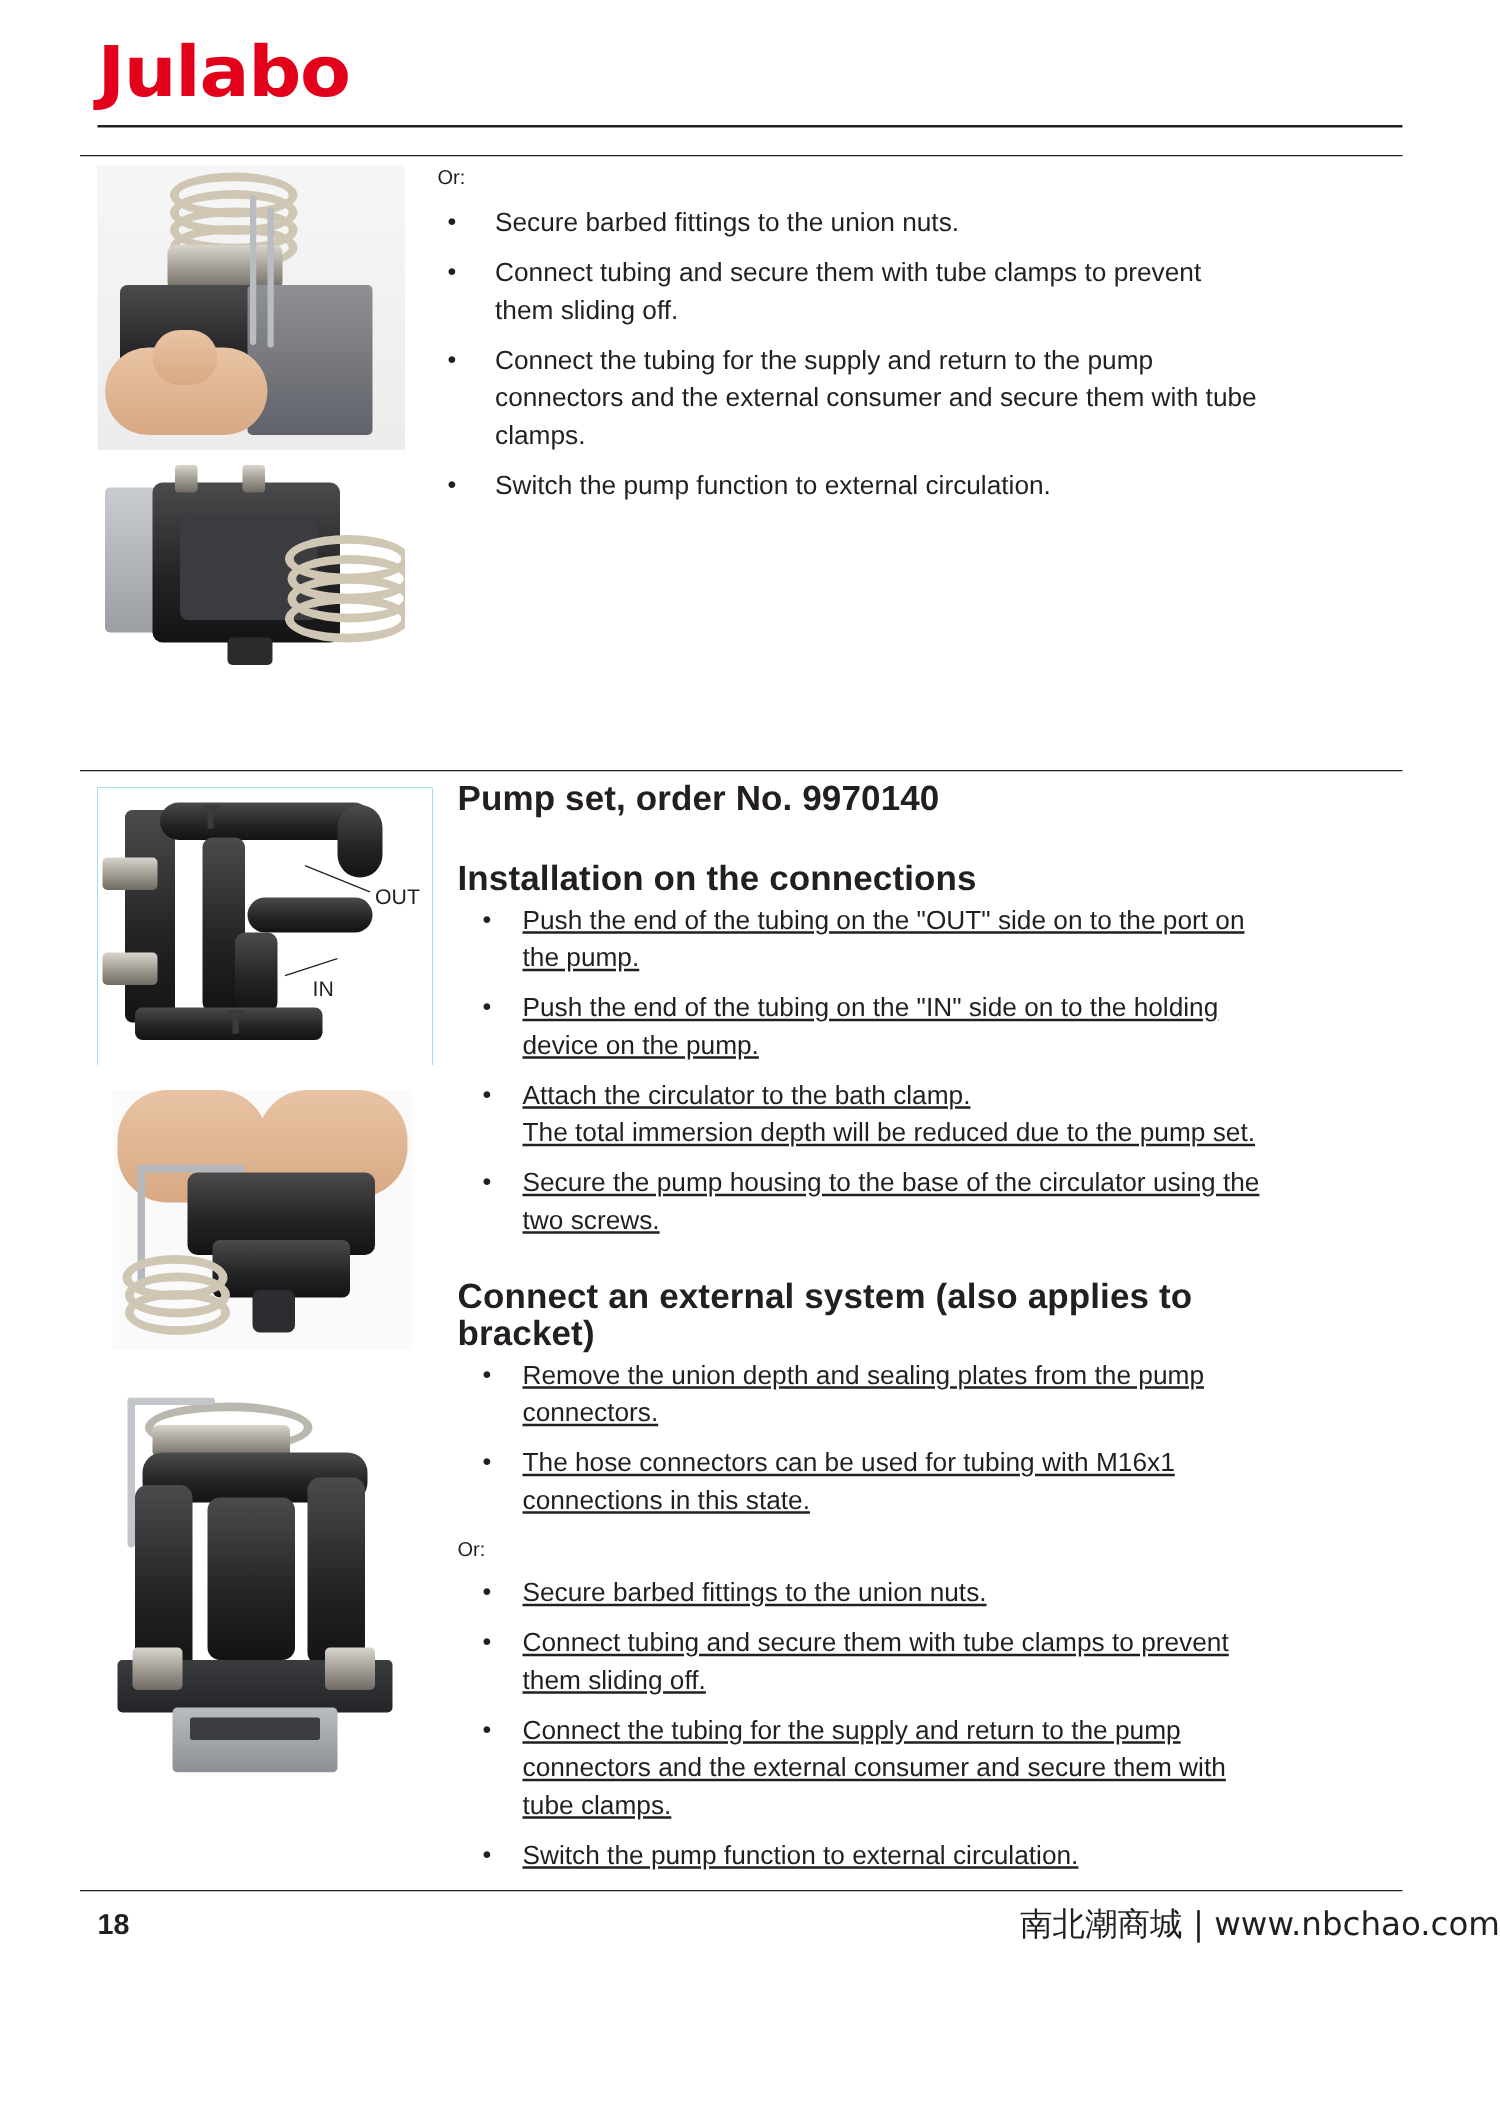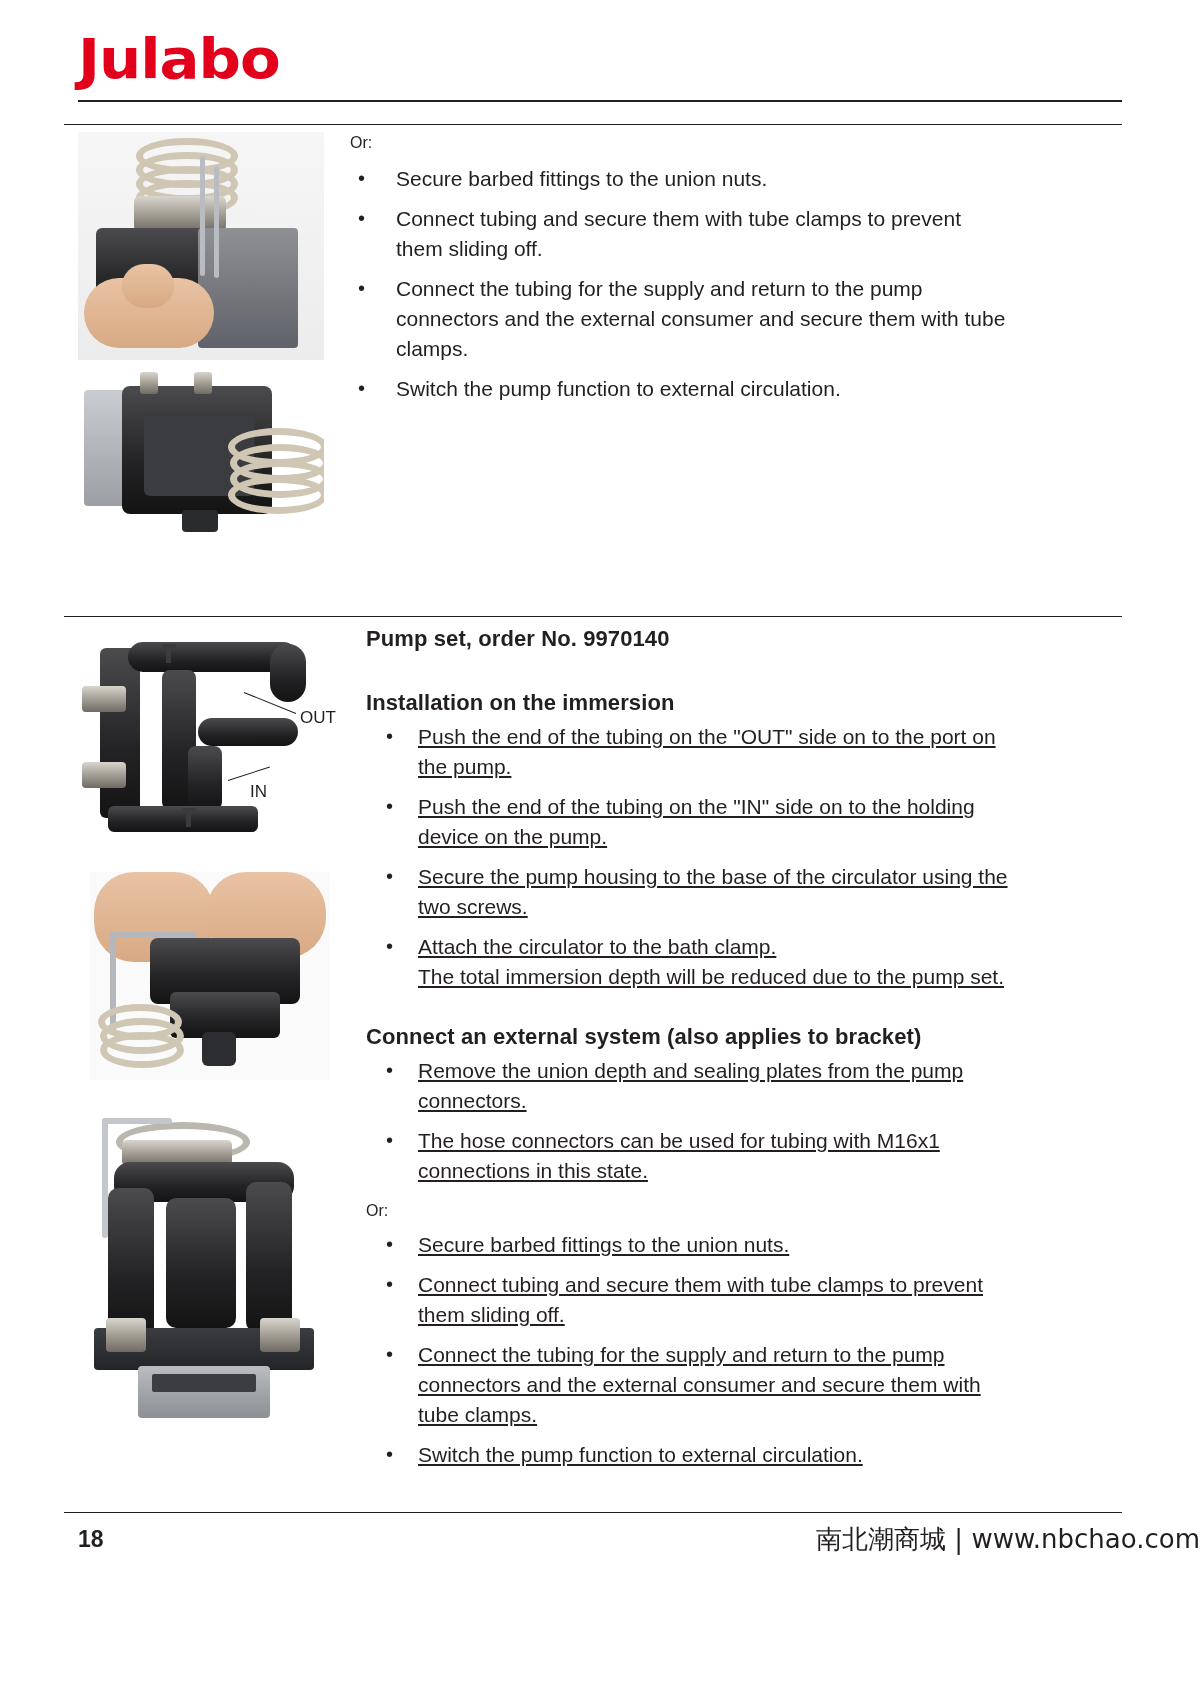--- a/index.html
+++ b/index.html
@@ -112,21 +112,21 @@
     position: absolute;
     left: 8px;
     top: -1px;
     font-size: 20px;
     line-height: 30px;
   }
   ul.bullets.indent li { padding-left: 52px; text-decoration: underline; }
   ul.bullets.indent li::before { left: 20px; }
 
   h2.heading {
-    font-size: 22px;
+    font-size: 28px;
     font-weight: bold;
     margin: 0 0 4px 0;
     line-height: 30px;
     letter-spacing: 0.1px;
   }
   .sec2 { left: 366px; width: 644px; }
 
   
   .footer-rule {
     position: absolute;
@@ -295,27 +295,27 @@
     <div class="shape metal" style="left:28px;top:200px;width:40px;height:34px;border-radius:4px;"></div>
     <div class="shape metal" style="left:182px;top:200px;width:40px;height:34px;border-radius:4px;"></div>
 
     <div class="shape" style="left:60px;top:248px;width:132px;height:52px;background:linear-gradient(180deg,#b9bcc0 0%,#8c8f94 100%);border-radius:4px;"></div>
     <div class="shape" style="left:74px;top:256px;width:104px;height:18px;background:#3c3d41;border-radius:2px;"></div>
   </div>
 
   <div class="col sec2" style="top:624px;">
     <h2 class="heading">Pump set, order No. 9970140</h2>
 
-    <h2 class="heading" style="margin-top:34px;">Installation on the immersion</h2>
+    <h2 class="heading" style="margin-top:34px;">Installation on the connections</h2>
     <ul class="bullets indent">
       <li>Push the end of the tubing on the "OUT" side on to the port on the pump.</li>
       <li>Push the end of the tubing on the "IN" side on to the holding device on the pump.</li>
-      <li>Secure the pump housing to the base of the circulator using the two screws.</li>
       <li style="white-space:pre-line;">Attach the circulator to the bath clamp.
 The total immersion depth will be reduced due to the pump set.</li>
+      <li>Secure the pump housing to the base of the circulator using the two screws.</li>
     </ul>
 
     <h2 class="heading" style="margin-top:30px;">Connect an external system (also applies to bracket)</h2>
     <ul class="bullets indent">
       <li>Remove the union depth and sealing plates from the pump connectors.</li>
       <li>The hose connectors can be used for tubing with M16x1 connections in this state.</li>
     </ul>
     <p class="lead" style="margin-top:2px;margin-bottom:4px;">Or:</p>
     <ul class="bullets indent">
       <li>Secure barbed fittings to the union nuts.</li>

